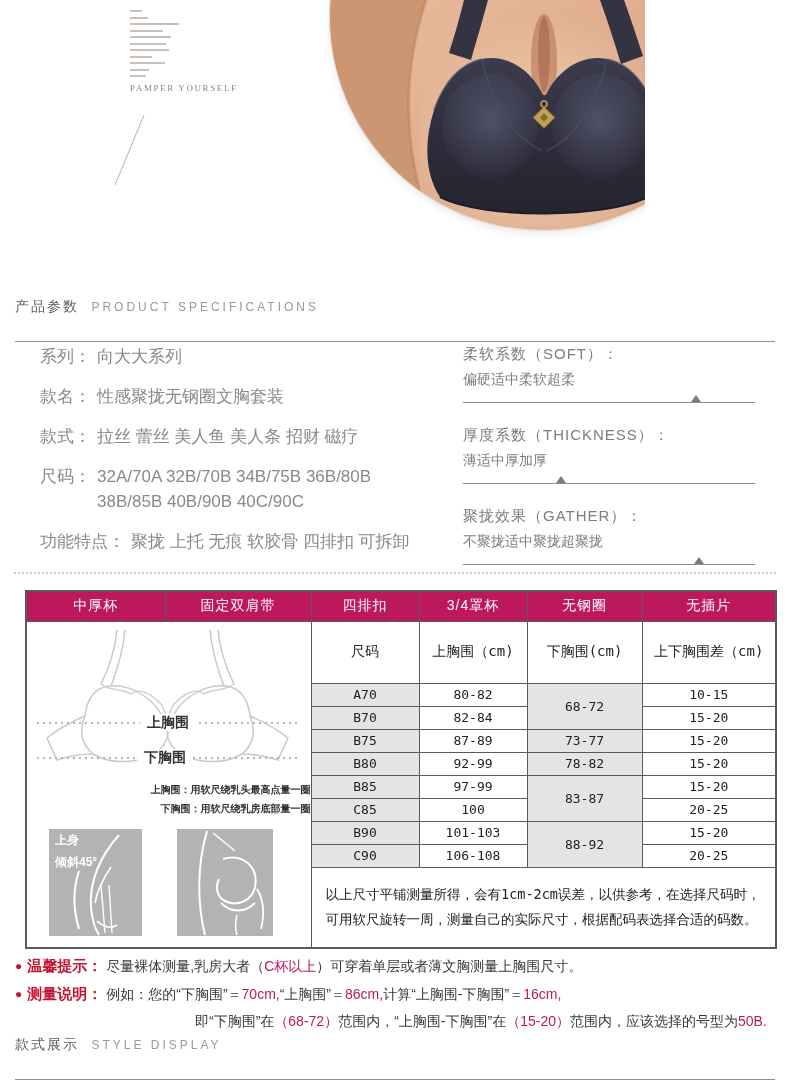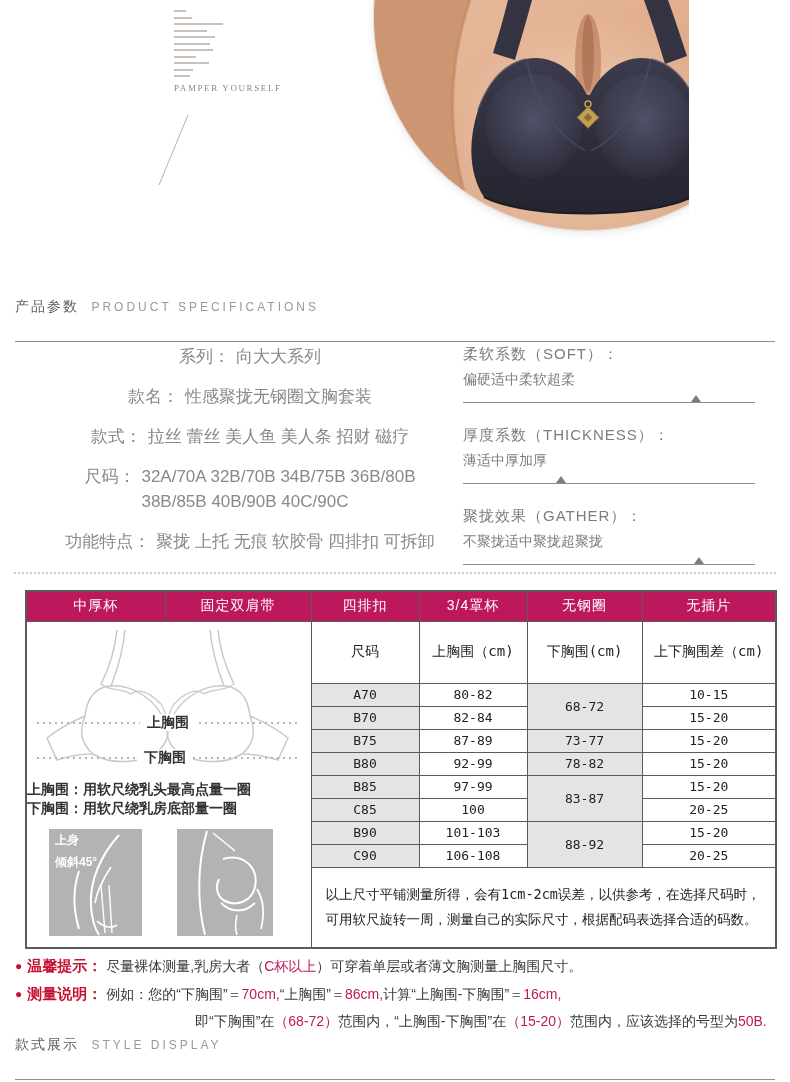--- a/index.html
+++ b/index.html
@@ -1,38 +1,38 @@
 <!DOCTYPE html>
 <html><head>
 <meta charset="utf-8">
 <style>
   * { margin:0; padding:0; box-sizing:border-box; }
   html,body { background:#ffffff; }
   body { font-family:"Liberation Sans","DejaVu Sans",sans-serif; }
   .page { position:relative; width:790px; height:1082px; background:#fff; overflow:hidden; margin:0 auto; }
 
   
-  .hero { position:absolute; left:0; top:0; width:645px; height:290px; overflow:hidden;margin-left:44px; }
+  .hero { position:absolute; left:0; top:0; width:645px; height:290px; overflow:hidden; }
   .fine-print { position:absolute; left:130px; top:10px; width:160px; }
   .fp-bar { height:2px; background:#c9c1bc; margin-bottom:4.5px; }
   .pamper { margin-top:6px; font-family:"Liberation Serif","DejaVu Serif",serif; font-size:9px; letter-spacing:1.6px; color:#95867f; white-space:nowrap; }
   .diag-svg { position:absolute; left:108px; top:112px; }
   .photo-circle { position:absolute; left:330px; top:-196px; width:426px; height:426px; border-radius:50%; overflow:hidden; box-shadow:0 0 0 1px #e3ddd7, 0 3px 8px rgba(0,0,0,.10); background:linear-gradient(140deg,#ecc6a8 0%,#e2b091 55%,#d6a181 100%); }
   .photo-circle svg { display:block; }
 
   
   .sec-header { position:absolute; left:15px; right:15px; border-bottom:1px solid #8f8f8f; padding-bottom:25px; }
   .sec-header .cn { font-size:14px; color:#5f5f5f; letter-spacing:2px; margin-right:8px; }
   .sec-header .en { font-size:12px; color:#9a9a9a; letter-spacing:3px; }
   #specs-header { top:297px; }
   #style-header { top:1035px; }
 
   
   .specs-left { position:absolute; left:40px; top:344px; width:420px; color:#898989; font-size:17px; }
-  .spec-row { display:flex; margin-bottom:15px; line-height:25px;justify-content:center; }
+  .spec-row { display:flex; margin-bottom:15px; line-height:25px; }
   .spec-row .lbl { white-space:nowrap; margin-right:6px; }
   .spec-row .val { }
 
   
   .specs-right { position:absolute; left:463px; top:345px; width:292px; color:#7d7d7d; }
   .scale-group { margin-bottom:23px; }
   .scale-title { font-size:15px; margin-bottom:7px; letter-spacing:1px; }
   .scale-labels { display:flex; font-size:14px; margin-bottom:1px; }
   .scale-line { position:relative; height:13px; border-bottom:1px solid #8d8d8d; }
   .scale-marker { position:absolute; bottom:0; width:0; height:0; border-left:5px solid transparent; border-right:5px solid transparent; border-bottom:7px solid #7d7d7d; }
@@ -46,21 +46,21 @@
   .size-table .gray-head th { height:30px; background:#be185d; color:#ffffff; font-weight:normal; font-size:14px; letter-spacing:1px; }
   .size-table .sub-head th { height:62px; background:#fff; color:#222; font-weight:normal; font-size:14px; font-family:"DejaVu Sans Mono","Liberation Mono",monospace; }
   .size-table td.data { height:23px; font-size:13px; color:#222; font-family:"DejaVu Sans Mono","Liberation Mono",monospace; background:#fff; }
   .size-table td.shade { background:#e4e4e4; }
   .size-table td.note-cell { height:81px; font-size:13.5px; color:#222; text-align:left; padding:8px 14px; line-height:1.9; font-family:"DejaVu Sans Mono","Liberation Mono",monospace; }
 
   
   td.diagram-cell { position:relative; background:#fff; vertical-align:top; }
   .diagram-inner { position:relative; width:100%; height:325px; }
   .bra-svg { position:absolute; left:8px; top:4px; }
-  .measure-inst { position:absolute; left:0; top:158px; width:100%; text-align:left; font-size:14px; font-weight:bold; color:#333; line-height:19px; font-family:"DejaVu Sans Mono","Liberation Mono",monospace; }
+  .measure-inst { position:absolute; left:0; top:158px; width:100%; text-align:right; font-size:10px; font-weight:bold; color:#333; line-height:19px; font-family:"DejaVu Sans Mono","Liberation Mono",monospace; }
   .pose-box { position:absolute; top:207px; height:107px; background:#b3b3b3; }
   #pose1 { left:22px; width:93px; }
   #pose2 { left:150px; width:96px; }
   .pose-label { position:absolute; left:6px; color:#ffffff; font-size:12px; line-height:15px; font-weight:bold; }
   .pose-label.l1 { top:4px; }
   .pose-label.l2 { top:19px;margin-top:7px; }
 
   
   .tips { position:absolute; left:15px; top:952px; width:762px; font-size:14px; color:#3a3a3a; }
   .tip-line { line-height:27px; }

